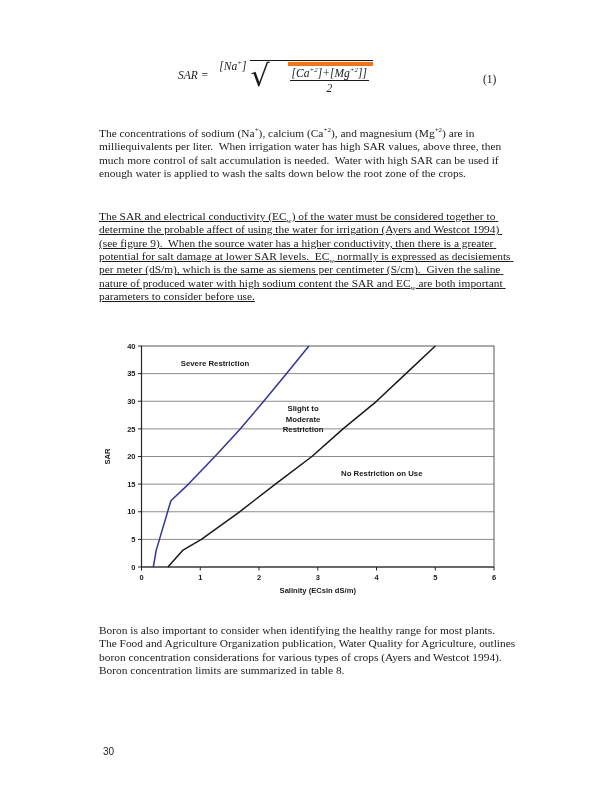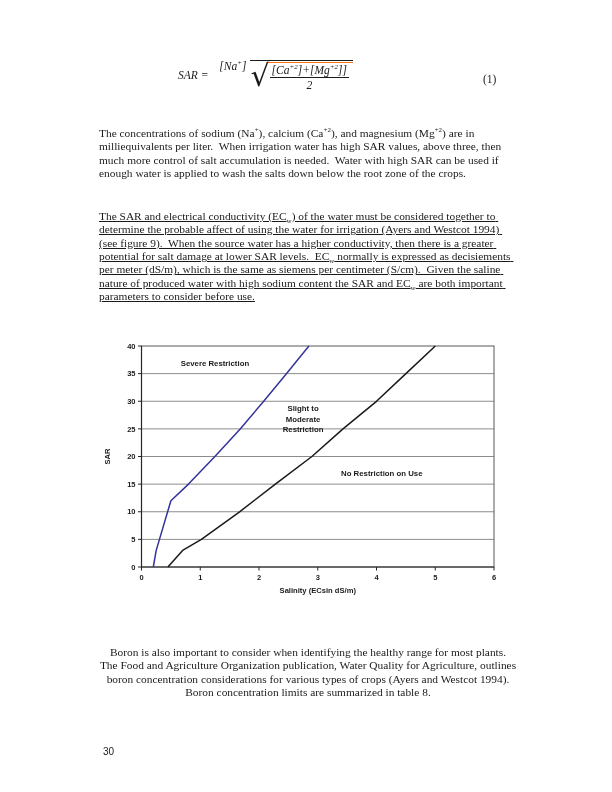--- a/index.html
+++ b/index.html
@@ -7,31 +7,31 @@
         font-family:"Liberation Serif",serif;color:#1a1a1a;}
   
   .equation{position:absolute;left:178px;top:60px;font-style:italic;font-size:11.5px;}
   .eq-main{display:inline-flex;align-items:flex-start;}
   .eq-lhs{margin-top:9px;white-space:pre;}
   .frac{display:inline-flex;flex-direction:row;align-items:flex-start;margin-left:4px;}
   .frac-num{padding:0 4px 2px 4px;}
   .frac-den{border-top:1px solid #1a1a1a;display:flex;align-items:flex-start;padding-top:1px;}
   .radical{font-style:normal;font-size:30px;line-height:27px;font-family:"DejaVu Sans",sans-serif;
            margin-right:-2px;font-weight:400;}
-  .radicand{border-top:1px solid #f97316;padding:1px 4px 0 2px;}
+  .radicand{border-top:4px solid #f97316;padding:1px 4px 0 2px;margin-left:20px;}
   .ifrac{display:inline-flex;flex-direction:column;align-items:center;}
   .ifrac-num{border-bottom:1px solid #1a1a1a;padding:0 2px 1px 2px;}
   .ifrac-den{padding-top:1px;}
   .eq-number{position:absolute;left:483px;top:73px;font-size:11.5px;font-style:normal;}
   sup{font-size:7px;line-height:0;vertical-align:super;}
   sub{font-size:7px;line-height:0;vertical-align:sub;}
   
   .para{position:absolute;left:99px;width:418px;font-size:11.4px;line-height:13.35px;
         white-space:pre-wrap;}
-  .p1{top:127px;} .p2{top:210px;text-decoration:underline;} .p3{top:646px;text-align:center;}
+  .p1{top:127px;} .p2{top:210px;text-decoration:underline;} .p3{top:624px;}
   
   .chart-wrap{position:absolute;left:96px;top:340px;width:404px;height:264px;}
   .tick{font:bold 7.5px "Liberation Sans",sans-serif;fill:#1a1a1a;}
   .axis-title{font:bold 7.6px "Liberation Sans",sans-serif;fill:#1a1a1a;}
   .annot{font:bold 7.8px "Liberation Sans",sans-serif;fill:#1a1a1a;}
   .caption{position:absolute;left:99px;top:602px;font-family:"Liberation Sans",sans-serif;
            font-weight:bold;font-size:9.3px;white-space:pre;}
   .page-number{position:absolute;left:103px;top:746px;font-family:"Liberation Sans",sans-serif;
            font-size:10px;}
 </style>

